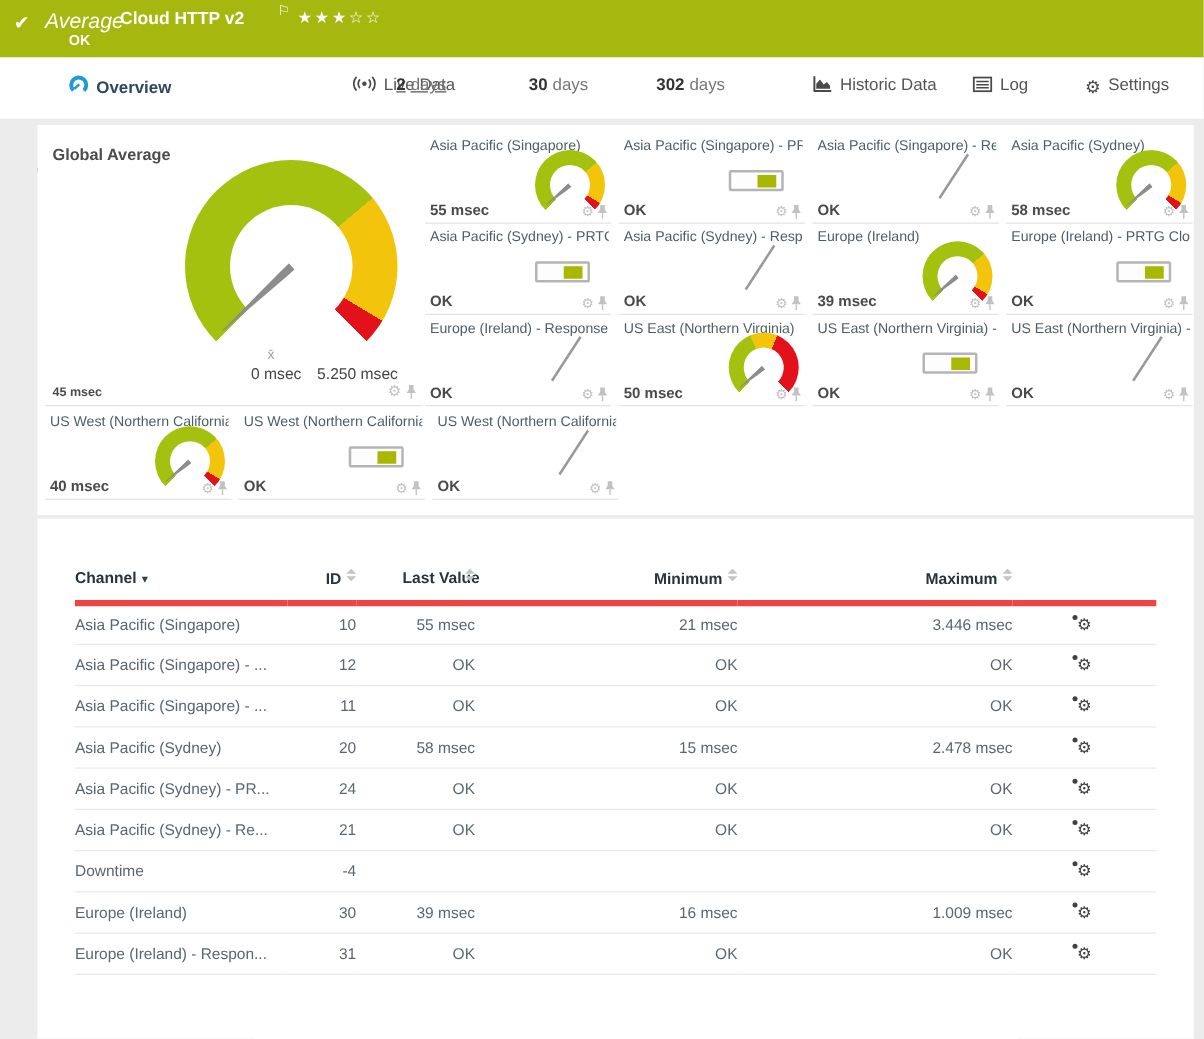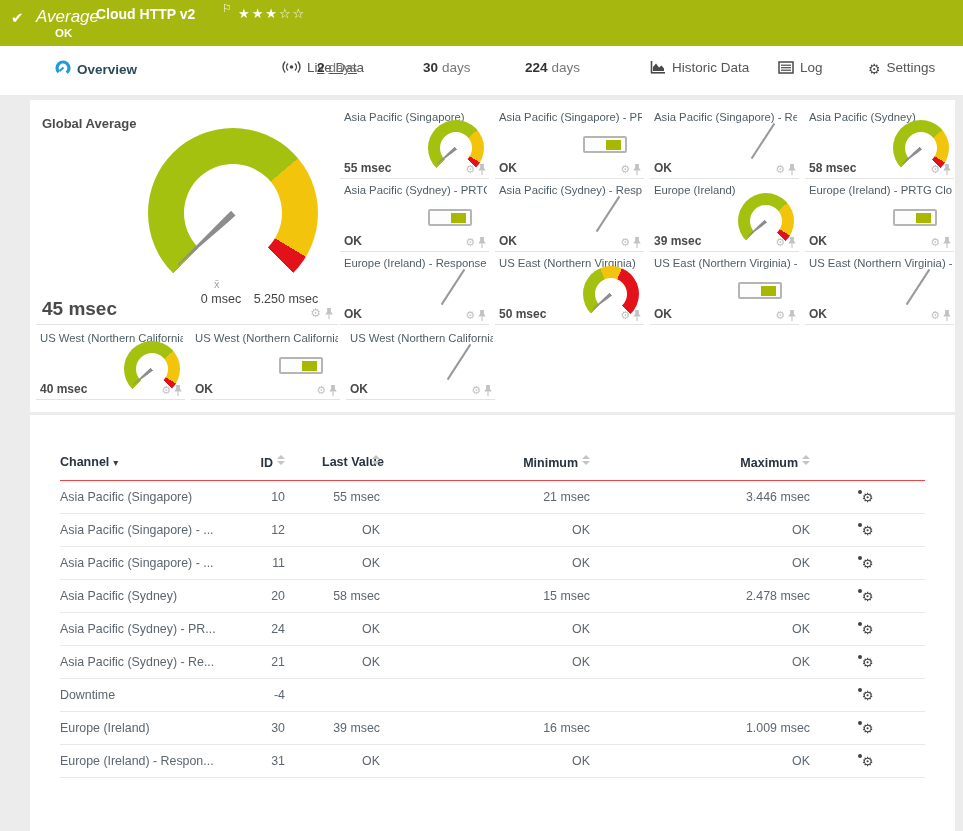--- a/index.html
+++ b/index.html
@@ -32,21 +32,21 @@
   .r1{top:8px}.r2{top:81px}.r3{top:154px}.r4{top:229px}
   .b1{left:6px}.b2{left:161px}.b3{left:316px}
   .cell-title { position:absolute; left:4px; top:3px; width:143px; font-size:11.3px; color:#4e5d66; white-space:nowrap; overflow:hidden; }
   .cell-value { position:absolute; left:4px; bottom:3px; font-size:12px; font-weight:bold; color:#4a4a4a; }
   .cell-icons { position:absolute; right:2px; bottom:2px; color:#c2c2c2; font-size:11px; display:flex; align-items:center; gap:2px; }
   .cell-icons .gicon { cursor:pointer; }
   .cell-icons svg { cursor:pointer; }
 
   .bigcell { position:absolute; left:6px; top:8px; width:302px; height:217px; border-bottom:1px solid #e3e3e3; cursor:pointer; }
   .big-title { position:absolute; left:6px; top:8px; font-size:13px; font-weight:bold; color:#4c4c4c; }
-  .big-value { position:absolute; left:6px; bottom:4px; font-size:19px; font-weight:bold; color:#4a4a4a; }
+  .big-value { position:absolute; left:6px; bottom:4px; font-size:10px; font-weight:bold; color:#4a4a4a; }
   .scale-min { position:absolute; left:150px; top:184px; width:70px; text-align:center; font-size:12.5px; color:#444; }
   .scale-max { position:absolute; left:205px; top:184px; width:90px; text-align:center; font-size:12.5px; color:#444; }
   .mean-marker { position:absolute; left:178px; top:170px; font-size:11px; color:#9aa4aa; }
   .big-icons { position:absolute; right:4px; bottom:4px; color:#c2c2c2; font-size:12px; display:flex; align-items:center; gap:3px; }
 
   
   .donut { position:relative; border-radius:50%; }
   .donut.normal { background:conic-gradient(from 225deg,#a3c10e 0deg 185deg,#f3c40c 185deg 256deg,#e3121a 256deg 270deg,transparent 270deg 360deg); }
   .donut.hot    { background:conic-gradient(from 225deg,#a3c10e 0deg 112deg,#f3c40c 112deg 158deg,#e3121a 158deg 270deg,transparent 270deg 360deg); }
   .donut .hole { position:absolute; inset:21%; background:#fff; border-radius:50%; }
@@ -60,21 +60,21 @@
   .switch { position:absolute; left:88px; top:28px; width:44px; height:17px; background:#fdfdfd; border:2px solid #b5b5b5; border-radius:2px; }
   .switch::after { content:''; position:absolute; right:4px; top:1.5px; width:15px; height:10px; background:#a8b800; }
 
   .pin-svg { width:10px; height:13px; fill:#c2c2c2; }
 
   
   .table-panel { position:absolute; left:30px; top:415px; width:925px; height:416px; background:#fff; padding:0 30px; }
   table.chtable { width:865px; border-collapse:collapse; margin-top:38px; table-layout:fixed; }
   .chtable col.w-channel{width:170px}.chtable col.w-id{width:55px}.chtable col.w-last{width:95px}
   .chtable col.w-min{width:210px}.chtable col.w-max{width:220px}.chtable col.w-set{width:115px}
-  .chtable th { font-size:12.5px; font-weight:bold; color:#26343f; text-align:right; vertical-align:top; padding:2px 0 10px 0; border-bottom:1px solid #ef4444; cursor:pointer; white-space:nowrap; }
+  .chtable th { font-size:12.5px; font-weight:bold; color:#26343f; text-align:right; vertical-align:top; padding:2px 0 10px 0; border-bottom:5px solid #ef4444; cursor:pointer; white-space:nowrap; }
   .chtable th.left { text-align:left; }
   .chtable th .wrapword { display:inline-block; max-width:46px; text-align:center; vertical-align:top; }
   .chtable td { font-size:12.4px; color:#5c6670; height:33px; text-align:right; border-bottom:1px solid #e9e9e9; white-space:nowrap; overflow:hidden; }
   .chtable td.left { text-align:left; }
   .chtable td.iconcol, .chtable th.iconcol { text-align:center; }
   tr.datarow { cursor:pointer; background:#fff; }
 
   .sortpair { display:inline-block; vertical-align:2px; margin-left:4px; }
   .sortpair i { display:block; width:0; height:0; border-left:4px solid transparent; border-right:4px solid transparent; }
   .sortpair .up { border-bottom:4px solid #c4c4c4; margin-bottom:2px; }
@@ -107,21 +107,21 @@
     <svg width="19" height="14" viewBox="0 0 19 14" fill="none" stroke="#4a4a4a" stroke-width="1.4">
         <circle cx="9.5" cy="7" r="1.8" fill="#4a4a4a" stroke="none"></circle>
         <path d="M6,3.5 A5,5 0 0 0 6,10.5"></path>
         <path d="M13,3.5 A5,5 0 0 1 13,10.5"></path>
         <path d="M3.2,1.5 A8,8 0 0 0 3.2,12.5"></path>
         <path d="M15.8,1.5 A8,8 0 0 1 15.8,12.5"></path>
       </svg><span>Live Data</span>
   </span>
   <span class="tab" style="left:317px;text-decoration:underline;"><span class="num">2</span><span class="lbl-light">days</span></span>
   <span class="tab" style="left:423px;"><span class="num">30</span><span class="lbl-light">days</span></span>
-  <span class="tab" style="left:525px;"><span class="num">224</span><span class="lbl-light">days</span></span>
+  <span class="tab" style="left:525px;"><span class="num">302</span><span class="lbl-light">days</span></span>
   <span class="tab" style="left:622px;padding-left:28px;">
     <svg width="16" height="14" viewBox="0 0 16 14">
         <path d="M1.5 13V1" stroke="#4a4a4a" stroke-width="1.6"></path>
         <path d="M1 12.8h14" stroke="#4a4a4a" stroke-width="1.6"></path>
         <path d="M3 11V7l3-3.5 3 4 2.5-2 2.5 3V11z" fill="#4a4a4a"></path>
       </svg><span>Historic Data</span>
   </span>
   <span class="tab" style="left:778px;">
     <svg width="16" height="13" viewBox="0 0 16 13">
         <rect x="1" y="1" width="14" height="11" fill="none" stroke="#4a4a4a" stroke-width="1.5"></rect>

